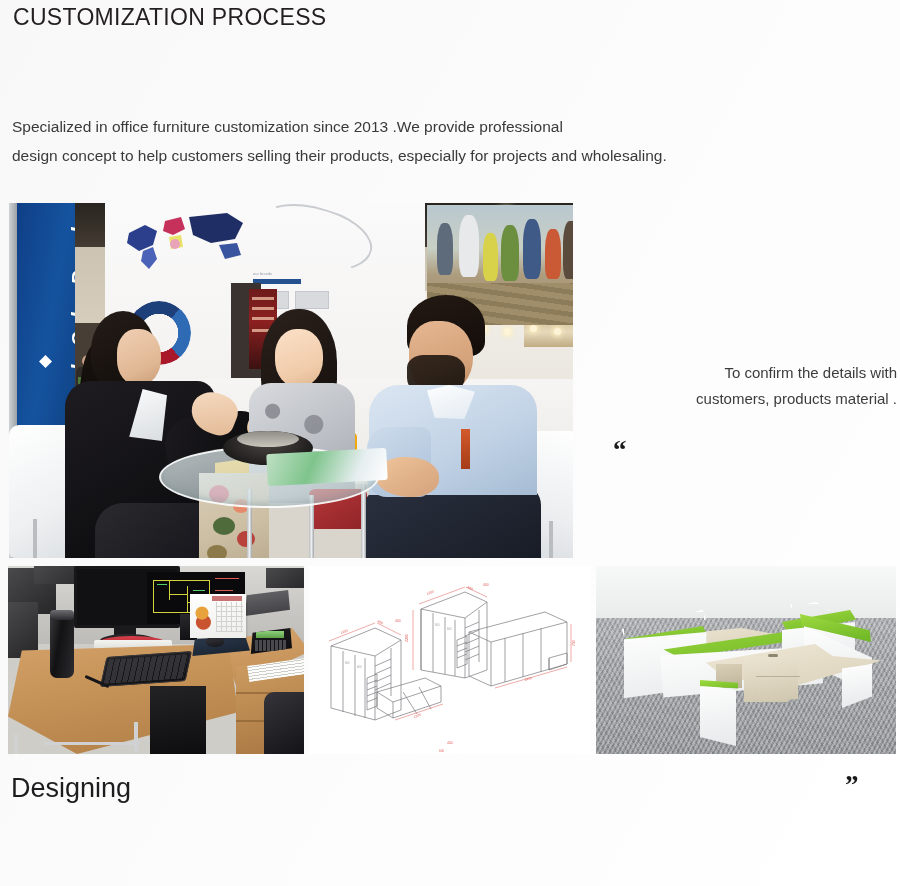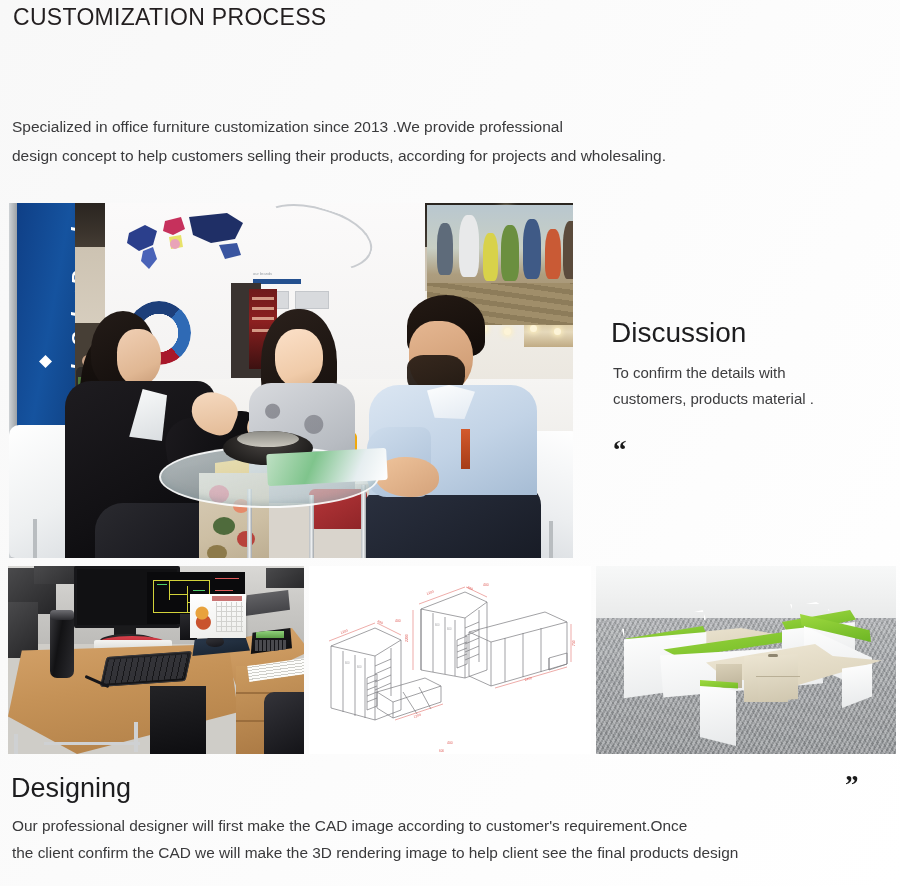--- a/index.html
+++ b/index.html
@@ -395,21 +395,21 @@
     border-radius: 30px 20px 0 0;
   }
 
   
   .disc-title {
     position:absolute; left:611px; top:317px;
     font-size:28px; color:#1d1d1f; font-weight:400;
   }
   .disc-body {
     position:absolute; left:613px; top:360px; width:284px;
-    font-size:15px; line-height:25.5px; color:#3c3c3e;
+    font-size:15px; line-height:25.5px; color:#3c3c3e;text-align:right;
   }
   .quote-open {
     position:absolute; left:613px; top:437px;
     font-size:27px; line-height:1; color:#1a1a1a; font-weight:700;
     font-family:"Liberation Serif", serif;
   }
   .quote-close {
     position:absolute; left:845px; top:772px;
     font-size:27px; line-height:1; color:#1a1a1a; font-weight:700;
     font-family:"Liberation Serif", serif;
@@ -620,21 +620,21 @@
 </head>
 <body>
 
 <div class="page">
 
   <div class="main-title">CUSTOMIZATION PROCESS</div>
 
 
   <div class="intro">
     <div>Specialized in office furniture customization since 2013 .We provide professional</div>
-    <div>design concept to help customers selling their products, according for projects and wholesaling.</div>
+    <div>design concept to help customers selling their products, especially for projects and wholesaling.</div>
   </div>
 
   <div class="hero-photo">
     <div class="h-ceiling">
       <i class="spot" style="left:130px;top:10px"></i>
       <i class="spot" style="left:186px;top:26px"></i>
       <i class="spot" style="left:246px;top:4px"></i>
       <i class="spot" style="left:300px;top:22px"></i>
       <i class="spot" style="left:356px;top:8px"></i>
       <i class="spot" style="left:430px;top:20px"></i>
@@ -750,21 +750,20 @@
     <div class="h-glass-leg" style="left:300px;top:292px"></div>
     <div class="h-glass-leg" style="left:352px;top:282px"></div>
     <div class="h-glass"></div>
     <div class="h-bowl"></div>
     <div class="h-bowl-in"></div>
     <div class="h-greensheet"></div>
     <div class="h-chairleg" style="left:24px;top:316px"></div>
     <div class="h-chairleg" style="left:540px;top:318px"></div>
   </div>
 
-  <div class="disc-title">Discussion</div>
   <div class="disc-body">
     <div>To confirm the details with</div>
     <div>customers, products material .</div>
   </div>
   <div class="quote-open">“</div>
 
   <div class="row3">
 
     <div class="deskphoto">
       <div class="d-floor"></div>
@@ -948,18 +947,14 @@
       <div class="r-part" style="left:120px;top:98px;width:26px;height:24px;background:linear-gradient(170deg,#d9d0b8,#bdb39a)"></div>
 
       <div class="r-part r-white" style="left:104px;top:116px;width:36px;height:64px;clip-path:polygon(0 0,100% 14%,100% 100%,0 86%)"></div>
       <div class="r-part r-white" style="left:246px;top:98px;width:30px;height:44px;clip-path:polygon(0 10%,100% 0,100% 74%,0 100%)"></div>
       <div class="r-part r-green" style="left:104px;top:114px;width:38px;height:12px;clip-path:polygon(0 0,100% 22%,100% 70%,0 50%)"></div>
     </div>
   </div>
 
   <div class="quote-close">”</div>
   <div class="subtitle2">Designing</div>
-  <div class="body2">
-    <div>Our professional designer will first make the CAD image according to customer's requirement.Once</div>
-    <div>the client confirm the CAD we will make the 3D rendering image to help client see the final products design</div>
-  </div>
 
 </div>
 
 </body></html>

